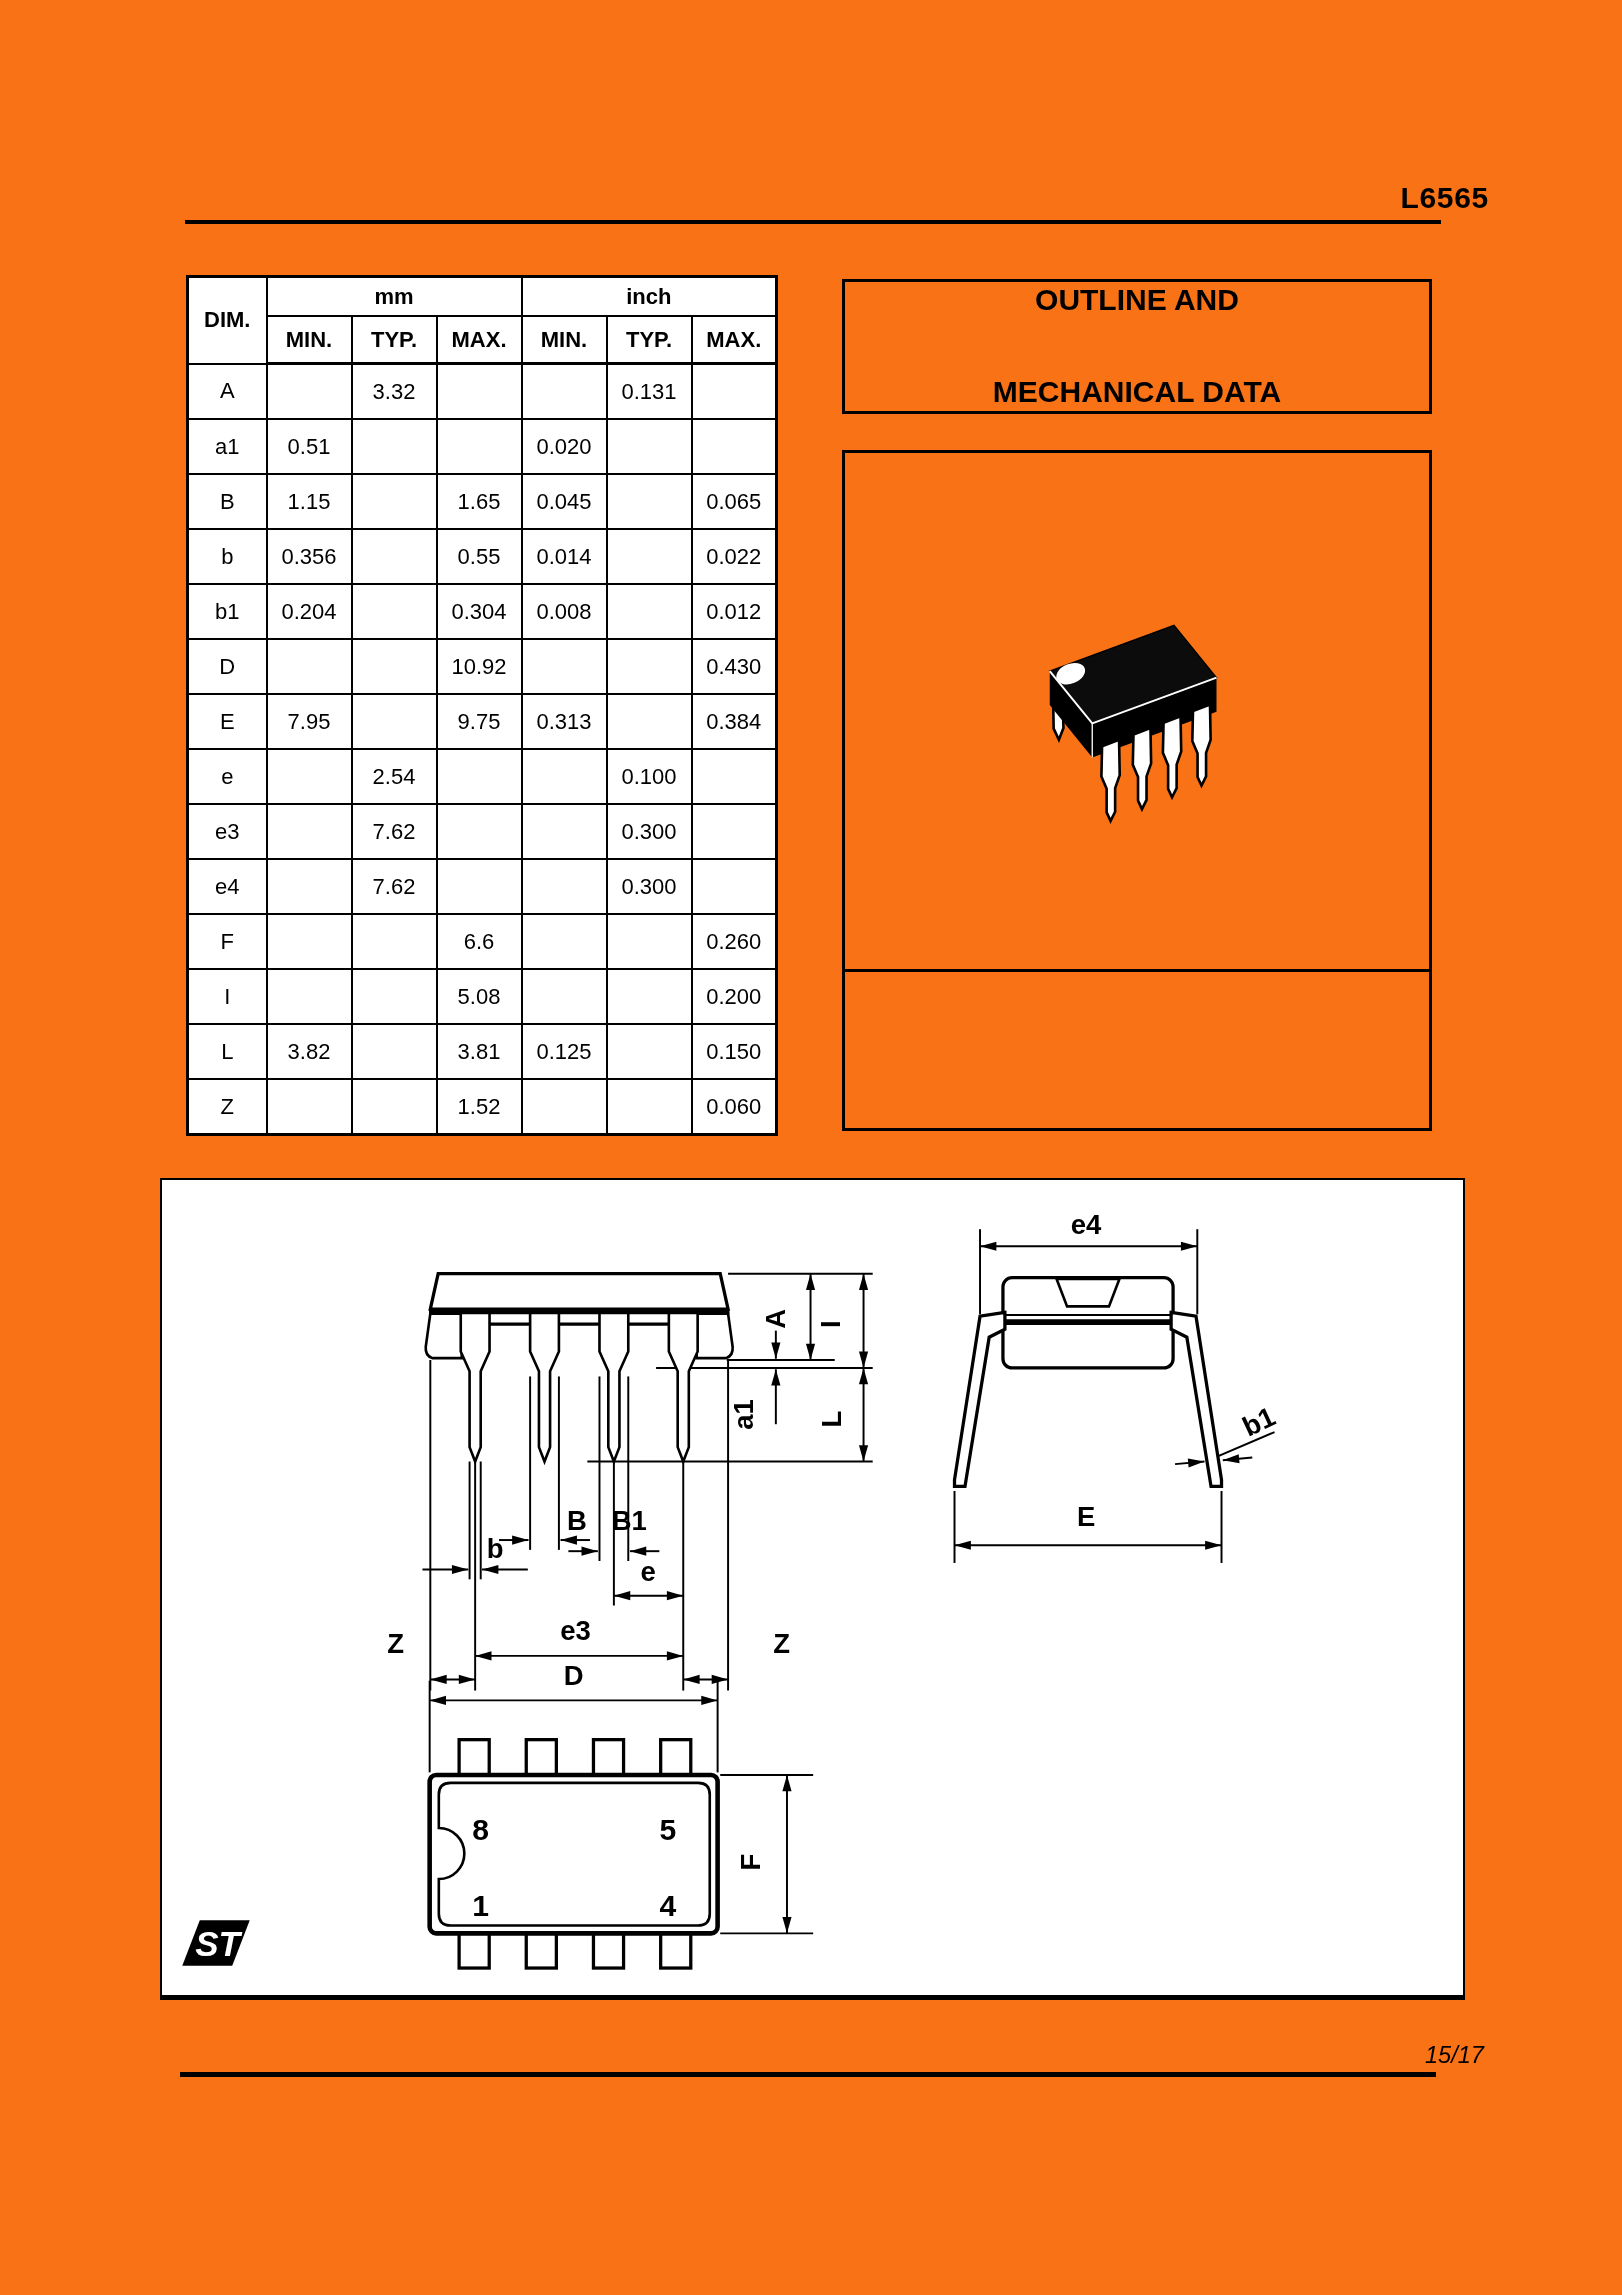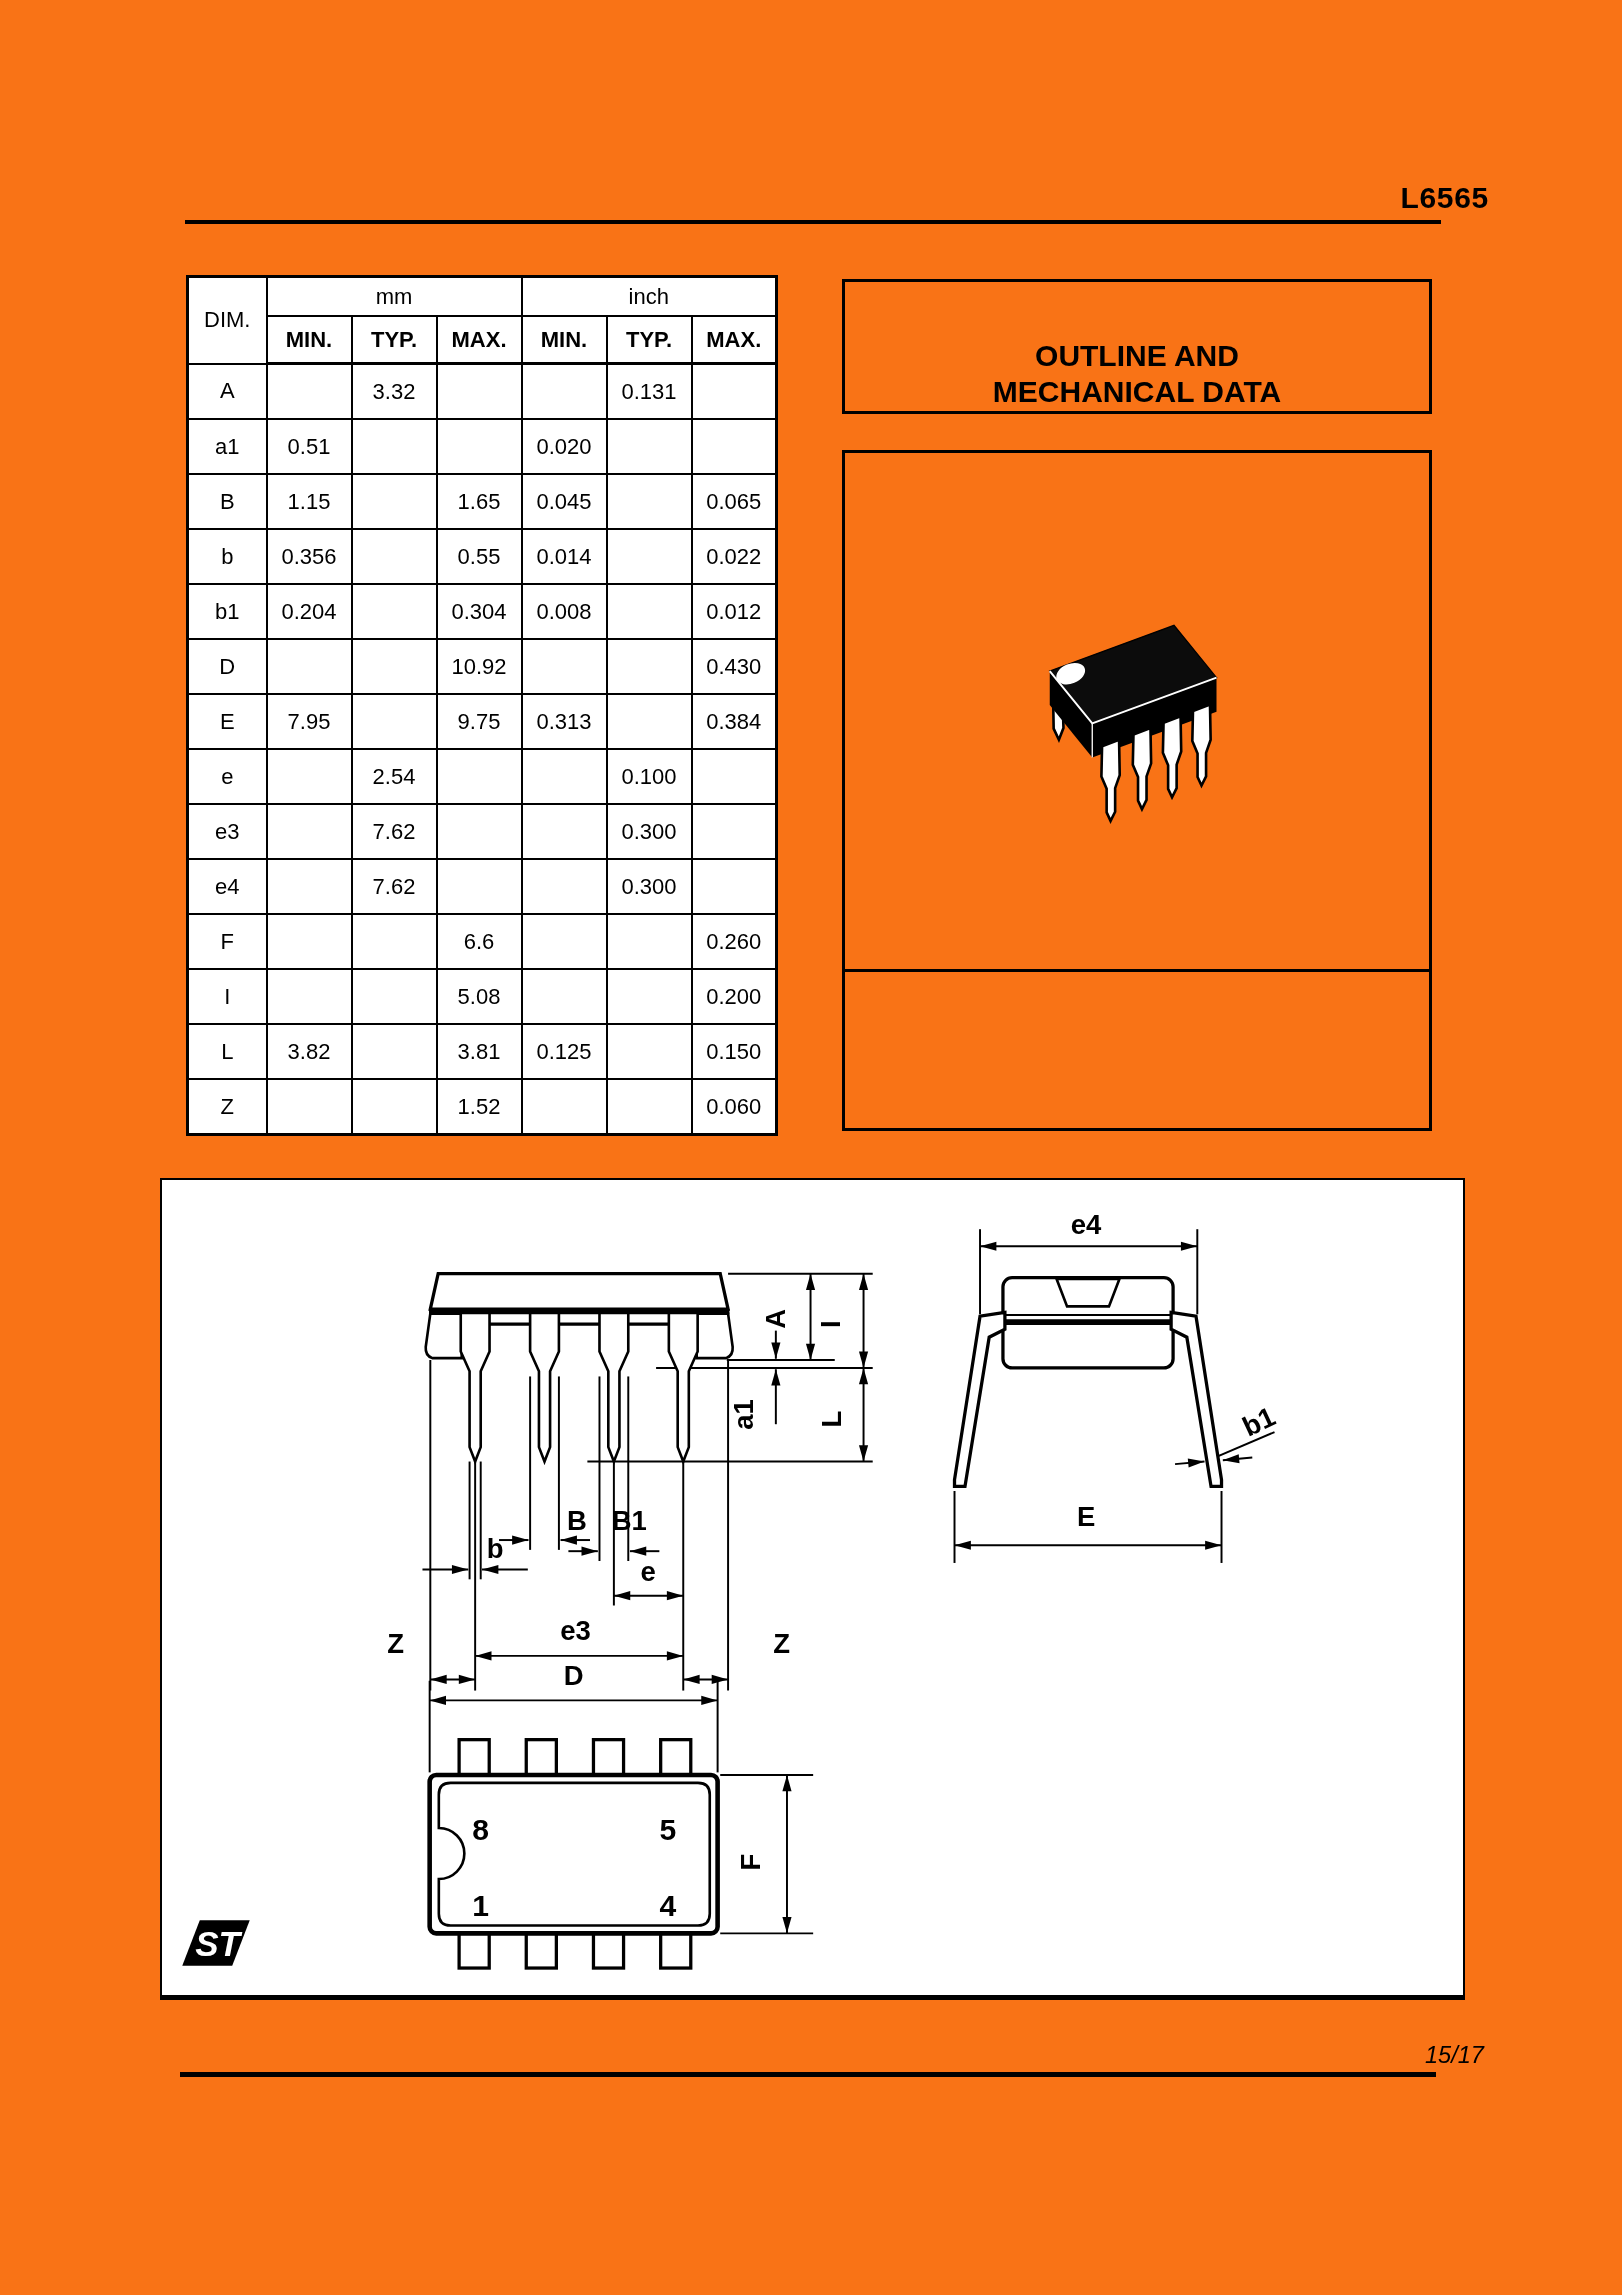--- a/index.html
+++ b/index.html
@@ -12,29 +12,29 @@
   .doc-title { position:absolute; top:181px; right:181px; font-size:30px; font-weight:bold; letter-spacing:0.7px; }
   .rule-top { position:absolute; left:185px; top:220px; width:1256px; height:3.9px; background:#000; }
 
   
   .tablewrap { position:absolute; left:186px; top:275px; }
   table.dims { border-collapse:collapse; table-layout:fixed; border:3.3px solid #000; }
   table.dims th, table.dims td {
     border:2px solid #000; text-align:center; vertical-align:middle;
     font-size:22px; font-weight:normal; padding:0; background:#fff;
   }
-  table.dims .hrow1 th { height:37px; font-weight:normal;margin-left:26px; }
+  table.dims .hrow1 th { height:37px; font-weight:bold;margin-left:26px; }
   table.dims .hrow2 th { height:45px; font-weight:bold; border-bottom:3.9px solid #000;margin-top:32px; }
   table.dims td { height:53px; }
 
   
   .outline-box {
     position:absolute; left:842px; top:279px; width:590px; height:135px;
     border:3.3px solid #000; box-sizing:border-box;
-    display:flex; flex-direction:column; align-items:center; justify-content:flex-end;
+    display:flex; flex-direction:column; align-items:center; justify-content:space-between;
     font-size:30px; font-weight:bold; line-height:1.22; text-align:center;
   }
   .package-box {
     position:absolute; left:842px; top:450px; width:590px; height:681px;
     border:3.3px solid #000; box-sizing:border-box;
   }
   .package-divider { position:absolute; left:0; top:516px; width:100%; height:2.6px; background:#000; }
   .minidip-label {
     position:absolute; left:0; top:518px; width:100%; height:163px;
     display:flex; align-items:center; justify-content:center;

